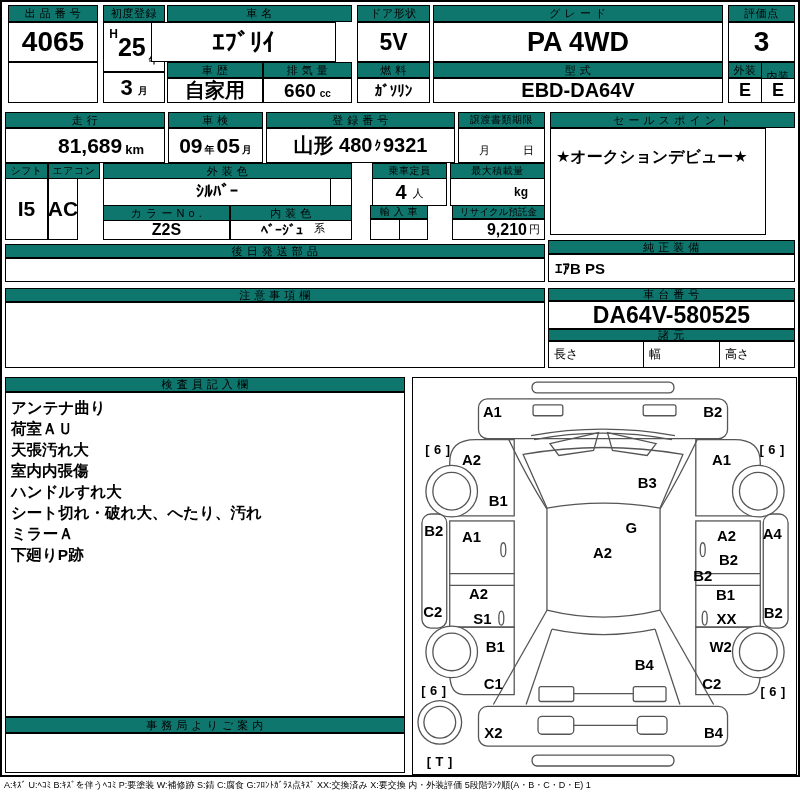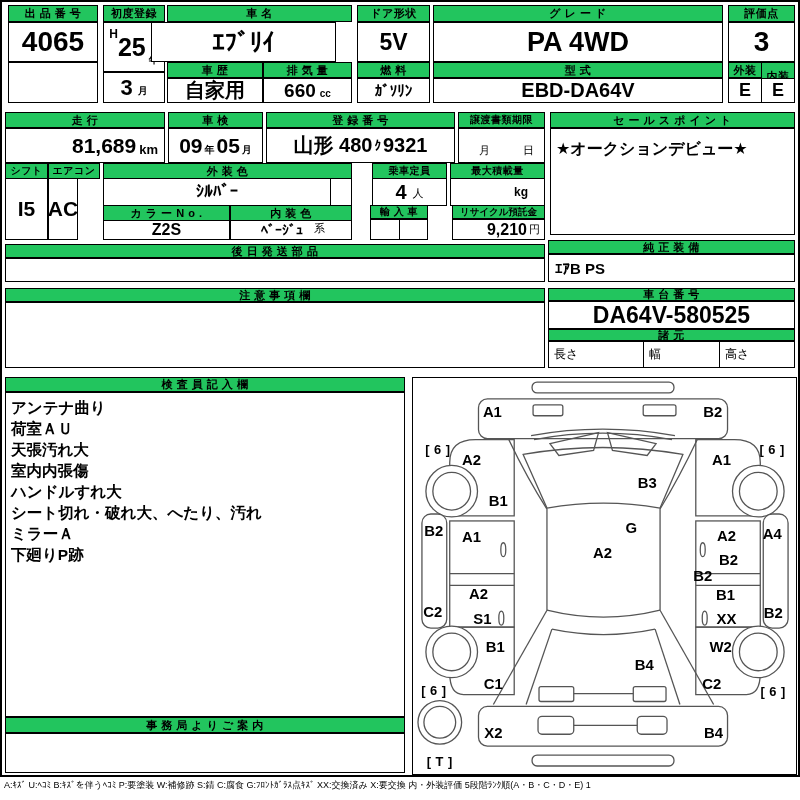--- a/index.html
+++ b/index.html
@@ -1,20 +1,20 @@
 <!DOCTYPE html>
 <html><head>
 <meta charset="utf-8">
 <style>
   html,body{margin:0;padding:0;}
   body{width:800px;height:800px;background:#fff;position:relative;overflow:hidden;
        font-family:"Liberation Sans","DejaVu Sans",sans-serif;color:#000;}
   .c{position:absolute;box-sizing:border-box;border:1px solid #000;background:#fff;
      display:flex;align-items:center;justify-content:center;overflow:hidden;white-space:nowrap;}
-  .h{background:#22c55e;font-size:11px;font-weight:bold;letter-spacing:0.5px;}
+  .h{background:#0f766e;font-size:11px;font-weight:normal;letter-spacing:0.5px;}
   .b{font-weight:bold;}
   .left{justify-content:flex-start;}
   .right{justify-content:flex-end;}
   .top{align-items:flex-start;}
   .frame{position:absolute;left:0;top:0;width:800px;height:777px;border:2px solid #000;box-sizing:border-box;}
   .u{font-size:10px;font-weight:bold;}
   .notes{flex-direction:column;align-items:flex-start;justify-content:flex-start;padding:4px 5px;}
   .notes div{font-size:15.5px;font-weight:bold;line-height:21px;}
   svg text.dmark{font-family:"Liberation Sans","DejaVu Sans",sans-serif;font-size:15px;font-weight:bold;text-anchor:middle;fill:#000;}
   svg text.bracket{font-size:13px;letter-spacing:0.5px;}
@@ -62,21 +62,21 @@
 <div class="c b" style="left:433px;top:78px;width:290px;height:25px;font-size:20px">EBD-DA64V</div>
 
 <div class="c h" style="left:728px;top:5px;width:67px;height:17px">評価点</div>
 <div class="c b" style="left:728px;top:22px;width:67px;height:40px;font-size:28px">3</div>
 <div class="c h" style="left:728px;top:62px;width:34px;height:16px">外装</div>
 <div class="c h" style="left:761px;top:62px;width:34px;height:28px">内装</div>
 <div class="c b" style="left:728px;top:78px;width:34px;height:25px;font-size:18px">E</div>
 <div class="c b" style="left:761px;top:78px;width:34px;height:25px;font-size:18px">E</div>
 
 <div class="c h" style="left:5px;top:112px;width:160px;height:16px">走 行</div>
-<div class="c right" style="left:5px;top:128px;width:160px;height:35px;padding-right:6px">
+<div class="c right" style="left:5px;top:128px;width:160px;height:35px;padding-right:20px">
   <span class="b" style="font-size:21px">81,689</span>
   <span class="b" style="font-size:13px;margin-left:3px;align-self:flex-end;margin-bottom:5px">km</span>
 </div>
 <div class="c h" style="left:168px;top:112px;width:95px;height:16px">車 検</div>
 <div class="c" style="left:168px;top:128px;width:95px;height:35px">
   <span class="b" style="font-size:21px">09</span>
   <span class="u" style="margin:8px 2px 0 2px">年</span>
   <span class="b" style="font-size:21px">05</span>
   <span class="u" style="margin:8px 0 0 2px">月</span>
 </div>
@@ -85,21 +85,21 @@
   <span class="b" style="font-size:20px">山形 480</span>
   <span class="b" style="font-size:13px;margin:0 2px">ｸ</span>
   <span class="b" style="font-size:20px">9321</span>
 </div>
 <div class="c h" style="left:458px;top:112px;width:87px;height:16px;font-size:10px">譲渡書類期限</div>
 <div class="c" style="left:458px;top:128px;width:87px;height:35px;justify-content:space-between;padding:10px 10px 0 20px">
   <span style="font-size:11px">月</span>
   <span style="font-size:11px">日</span>
 </div>
 <div class="c h" style="left:550px;top:112px;width:245px;height:16px">セ ー ル ス ポ イ ン ト</div>
-<div class="c top left" style="left:550px;top:128px;width:245px;height:107px;padding:10px 5px">
+<div class="c top left" style="left:550px;top:128px;width:216px;height:107px;padding:18px 5px">
   <span class="b" style="font-size:16px">★オークションデビュー★</span>
 </div>
 
 <div class="c h" style="left:5px;top:163px;width:43px;height:16px;font-size:10px">シフト</div>
 <div class="c h" style="left:48px;top:163px;width:52px;height:16px;font-size:10px">エアコン</div>
 <div class="c b" style="left:5px;top:178px;width:43px;height:62px;font-size:21px">I5</div>
 <div class="c b" style="left:48px;top:178px;width:30px;height:62px;font-size:21px">AC</div>
 
 <div class="c h" style="left:103px;top:163px;width:249px;height:16px">外 装 色</div>
 <div class="c b" style="left:103px;top:178px;width:228px;height:28px;font-size:17px">ｼﾙﾊﾞｰ</div>

